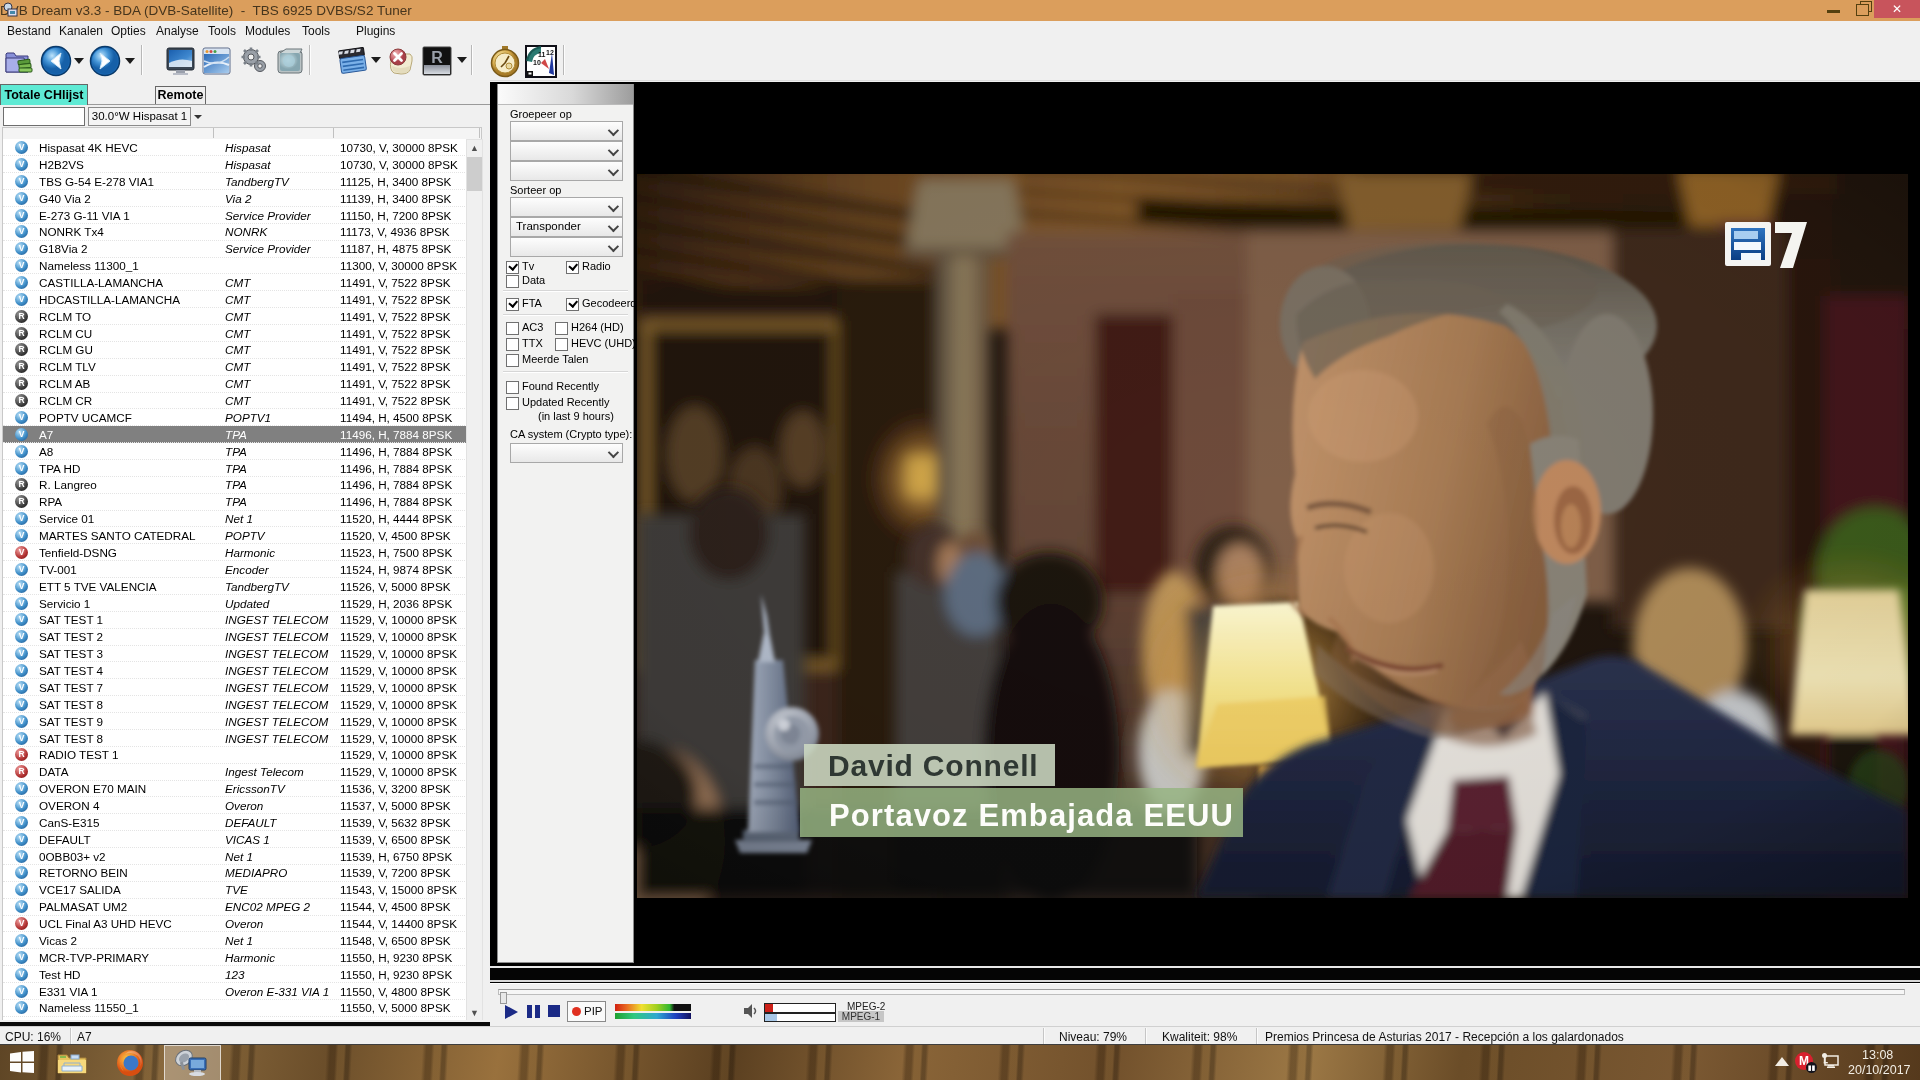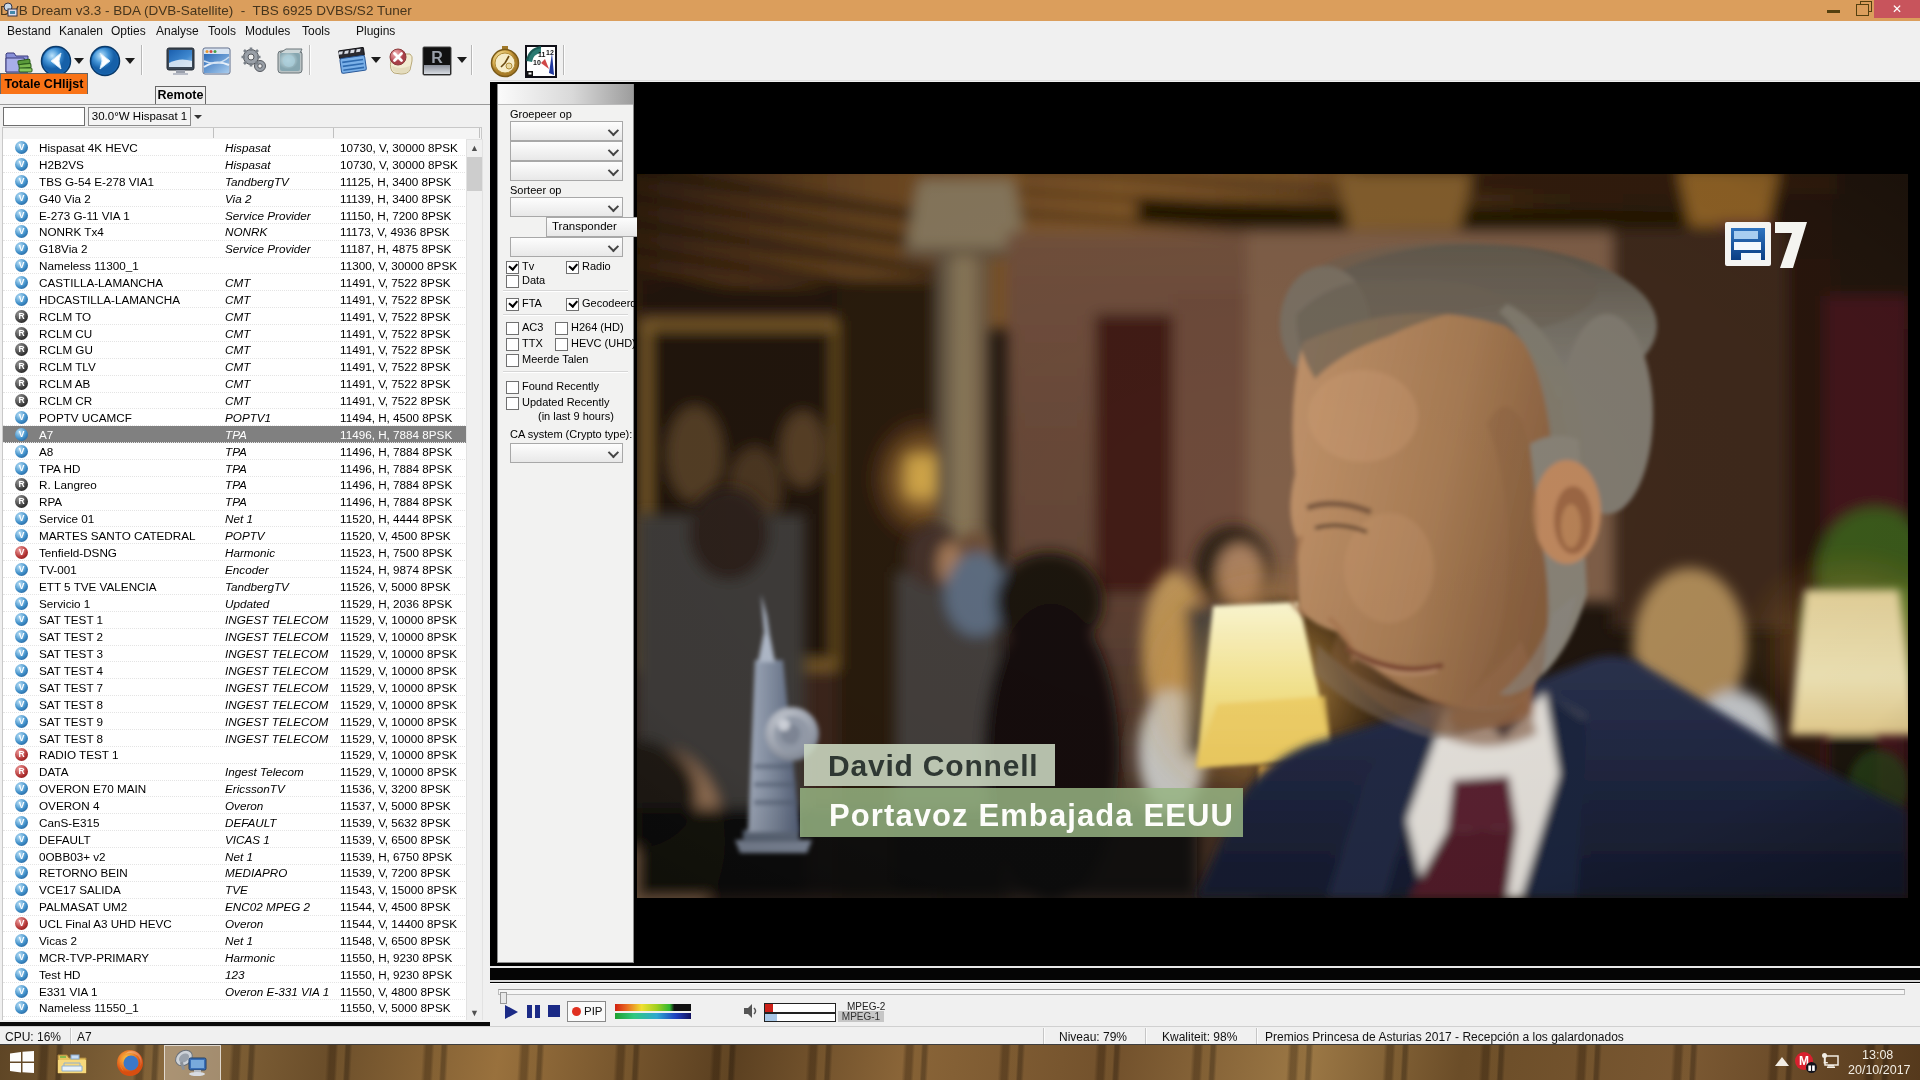--- a/index.html
+++ b/index.html
@@ -16,21 +16,21 @@
 
 #menubar{left:0;top:21px;width:1920px;height:19px;background:#f0f0f0;}
 .mi{top:24px;font-size:12px;color:#111;}
 
 #toolbar{left:0;top:40px;width:1920px;height:40px;background:#f0f0f0;border-bottom:1px solid #dcdcdc;}
 .tsep{top:45px;width:1px;height:30px;background:#b8b8b8;border-right:1px solid #fdfdfd;}
 .darr{width:0;height:0;border-left:5px solid transparent;border-right:5px solid transparent;border-top:6px solid #1c1c1c;}
 
 #tabs{left:0;top:80px;width:490px;height:24px;background:#f0f0f0;}
 .tab{font-weight:bold;font-size:12.5px;color:#000;text-align:center;border:1px solid #666;border-bottom:none;background:#f0f0f0;}
-#tab1{left:0;top:73px;width:86px;height:20px;background:#f97316;line-height:20px;z-index:2;}
+#tab1{left:0;top:84px;width:86px;height:20px;background:#5eead4;line-height:20px;z-index:2;}
 #tab2{left:87px;top:86px;width:67px;height:18px;line-height:17px;margin-top:20px;}
 #tab3{left:155px;top:86px;width:49px;height:18px;line-height:17px;}
 #tabline{left:0;top:104px;width:490px;height:1px;background:#9a9a9a;}
 
 #searchbox{left:3px;top:107px;width:80px;height:17px;background:#fff;border:1px solid #6e6e6e;}
 #satbox{left:88px;top:107px;width:101px;height:17px;background:#f4f4f4;border:1px solid #8a8a8a;
  font-size:11.5px;text-align:center;line-height:17px;color:#000;}
 #satarr{left:191px;top:107px;width:13px;height:19px;}
 #satarr:after{content:"";position:absolute;left:3px;top:8px;width:0;height:0;
  border-left:4px solid transparent;border-right:4px solid transparent;border-top:4px solid #333;}
@@ -617,21 +617,21 @@
 <div class="abs" style="left:0;top:1022px;width:490px;height:5px;background:#0a0a0a;"></div>
 <div class="abs" id="vwin">
 <div class="abs" id="fpanel">
 <div id="fphead"></div>
 <div class="flabel" style="left:12px;top:24px;">Groepeer op</div>
 <div class="combo" style="top:37px;"></div>
 <div class="combo" style="top:57px;"></div>
 <div class="combo" style="top:77px;"></div>
 <div class="flabel" style="left:12px;top:100px;">Sorteer op</div>
 <div class="combo" style="top:113px;"></div>
-<div class="combo" style="top:133px;margin-left:36px;">
+<div class="combo" style="top:133px;">
           <span style="position:absolute;left:5px;top:2px;">Transponder</span>
         </div>
 <div class="combo" style="top:153px;"></div>
 <div class="cb on" style="left:8px;top:177px;"></div>
         <div class="cblab" style="left:24px;top:176px;">Tv</div>
 <div class="cb on" style="left:68px;top:177px;"></div>
         <div class="cblab" style="left:84px;top:176px;">Radio</div>
 <div class="cb" style="left:8px;top:191px;"></div>
         <div class="cblab" style="left:24px;top:190px;">Data</div>
 <div class="fsep" style="top:206px;"></div>

